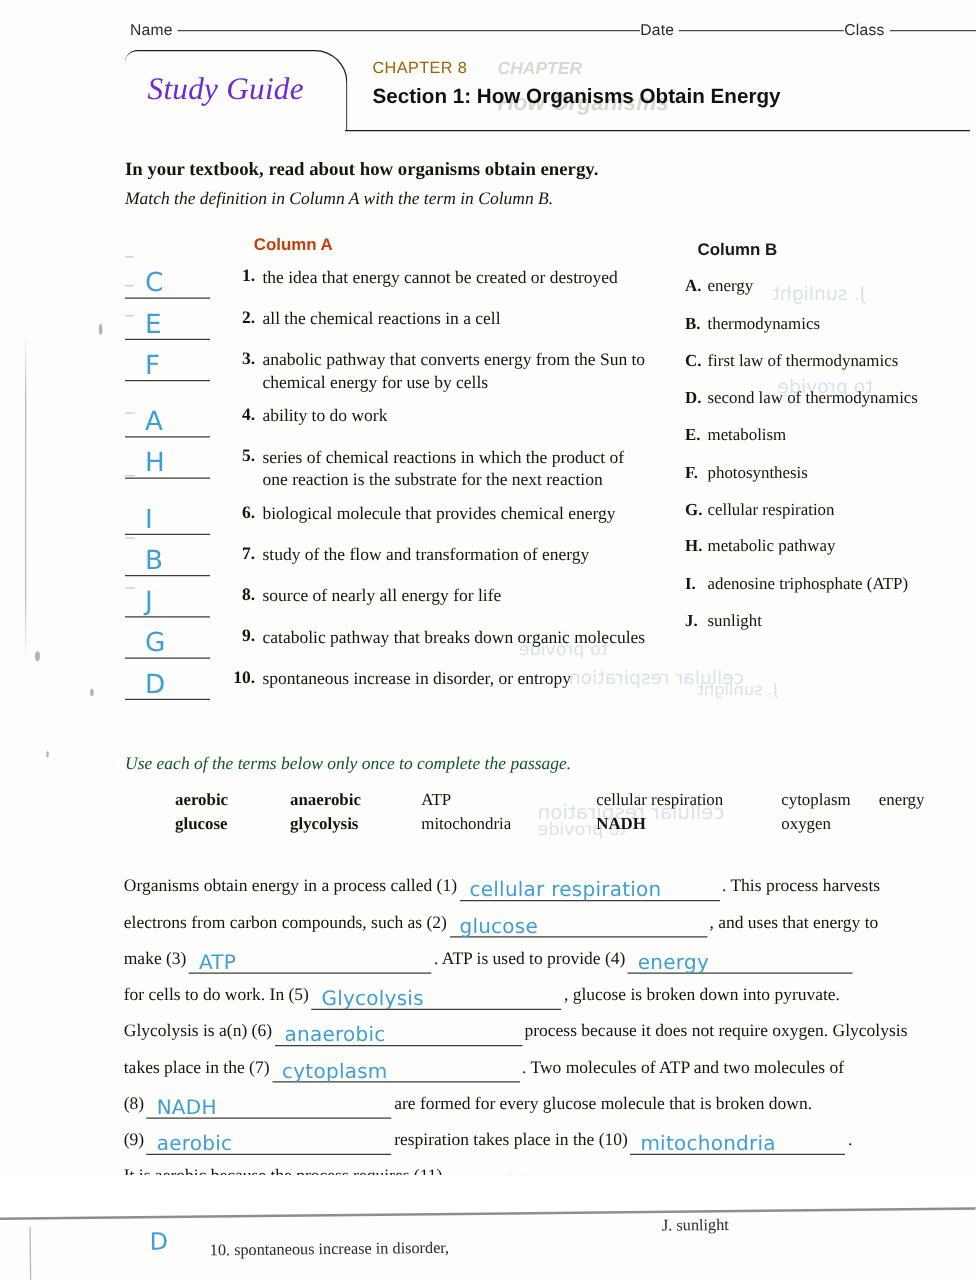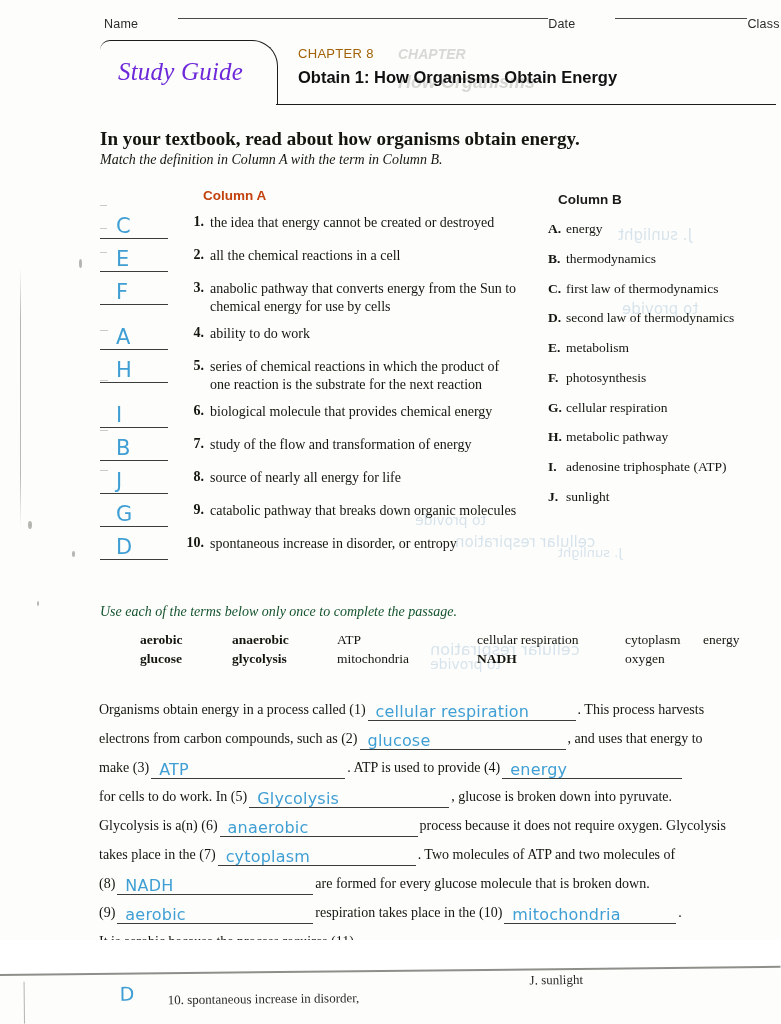--- a/index.html
+++ b/index.html
@@ -67,21 +67,21 @@
     left: 104px;
     top: 8px;
     width: 672px;
     height: 24px;
     display: flex;
     align-items: flex-end;
     font-family: "Liberation Sans", sans-serif;
     font-size: 12.5px;
     color: #2b2b2b;
   }
-  .idline .fld { display: flex; align-items: flex-start; gap: 36px; }
+  .idline .fld { display: flex; align-items: center; }
   .idline .lbl { padding-bottom: 1px; letter-spacing: .2px; }
   .idline .rule {
     border-bottom: 1.2px solid #4a4a48;
     margin-left: 4px;
     margin-bottom: 2px;
     height: 1px;
   }
   .rule-name  { width: 370px; }
   .rule-date  { width: 132px; }
   .rule-class { width: 78px; }
@@ -142,21 +142,21 @@
     top: 64px;
     width: 500px;
     border-bottom: 1.8px solid #1d1d1b;
   }
 
   
   .intro1 {
     position: absolute;
     left: 100px;
     top: 128px;
-    font-size: 19px;
+    font-size: 15px;
     font-weight: bold;
     color: #15150f;
   }
   .intro2 {
     position: absolute;
     left: 100px;
     top: 152px;
     font-size: 14px;
     font-style: italic;
     color: #15150f;
@@ -404,21 +404,21 @@
       <span class="lbl">Class</span>
       <span class="rule rule-class"></span>
     </div>
   </div>
 
   <div class="masthead">
     <div class="tab"></div>
     <div class="tab-title">Study Guide</div>
     <div class="chapter">CHAPTER 8</div>
     <div class="section">
-      <b>Obtain 1:</b><span>&nbsp;</span><span class="secrest">How Organisms Obtain Energy</span>
+      <b>Section 1:</b><span>&nbsp;</span><span class="secrest">How Organisms Obtain Energy</span>
     </div>
     <div class="mast-rule"></div>
   </div>
 
   <div class="intro1">In your textbook, read about how organisms obtain energy.</div>
   <div class="intro2">Match the definition in Column A with the term in Column B.</div>
 
   <div class="colhead-a">Column A</div>
   <div class="colhead-b">Column B</div>
 

